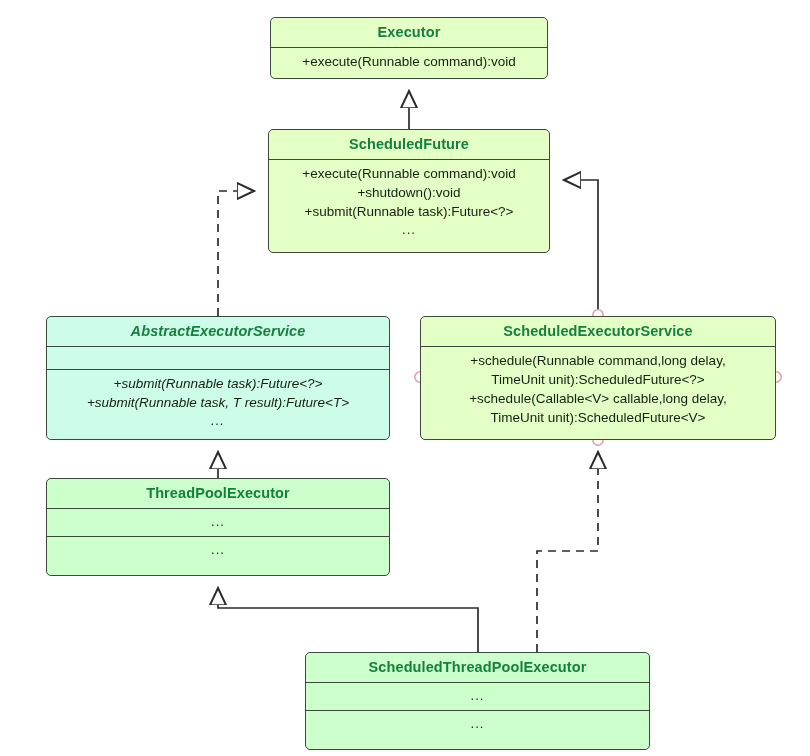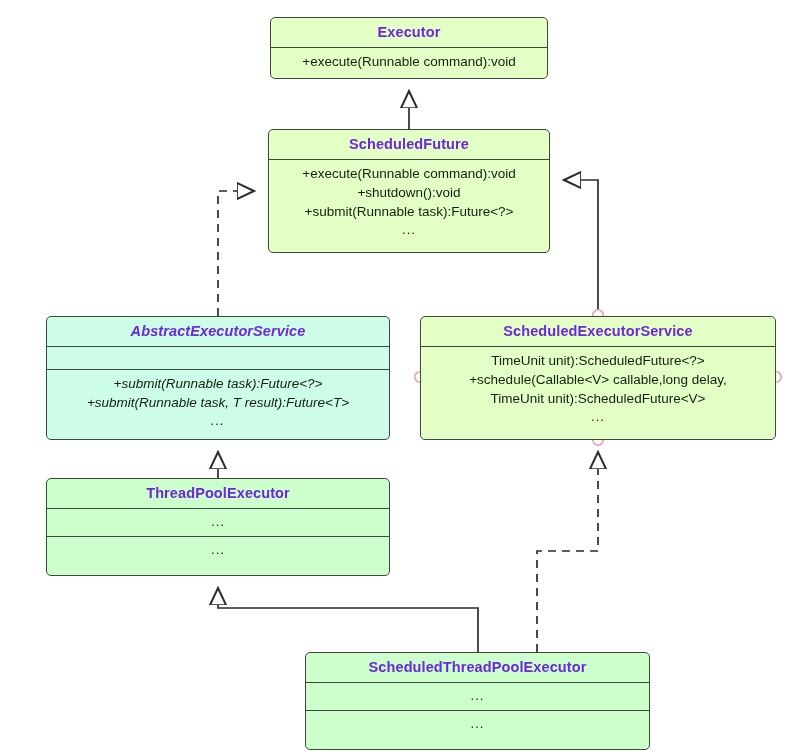--- a/index.html
+++ b/index.html
@@ -34,21 +34,21 @@
     overflow: hidden;
     z-index: 2;
   }
   .uml-class.teal { background: #cdfde8; }
   .uml-class.green2 { background: #ccffcc; }
 
   .uml-title {
     text-align: center;
     font-weight: bold;
     font-size: 14.5px;
-    color: #6d28d9;
+    color: #15803d;
     padding: 6px 6px 7px 6px;
     letter-spacing: 0.1px;
   }
   .uml-class.teal .uml-title {
     font-style: italic;
   }
   .uml-compartment {
     border-top: 1.6px solid #3a4a3a;
     padding: 4px 7px 5px 7px;
     font-size: 13.5px;
@@ -139,20 +139,21 @@
     <div class="uml-compartment">
       <div class="uml-row">+submit(Runnable task):Future&lt;?&gt;</div>
       <div class="uml-row">+submit(Runnable task, T result):Future&lt;T&gt;</div>
       <div class="uml-row ellipsis">...</div>
     </div>
   </div>
 
   <div class="uml-class" style="left:420px; top:316px; width:356px; height:124px;">
     <div class="uml-title">ScheduledExecutorService</div>
     <div class="uml-compartment">
+      <div class="uml-row">+schedule(Runnable command,long delay,</div>
       <div class="uml-row">TimeUnit unit):ScheduledFuture&lt;?&gt;</div>
       <div class="uml-row">+schedule(Callable&lt;V&gt; callable,long delay,</div>
       <div class="uml-row">TimeUnit unit):ScheduledFuture&lt;V&gt;</div>
       <div class="uml-row ellipsis">...</div>
     </div>
   </div>
 
   <div class="uml-class green2" style="left:46px; top:478px; width:344px; height:98px;">
     <div class="uml-title">ThreadPoolExecutor</div>
     <div class="uml-compartment">

